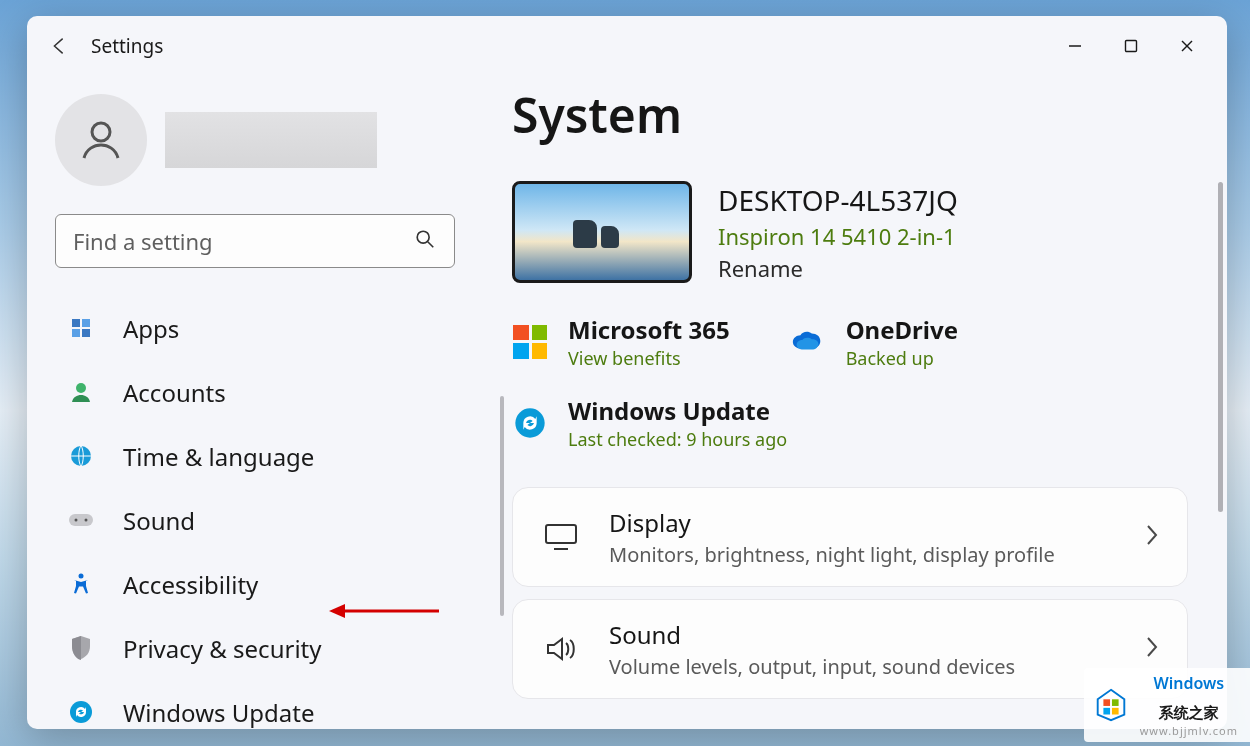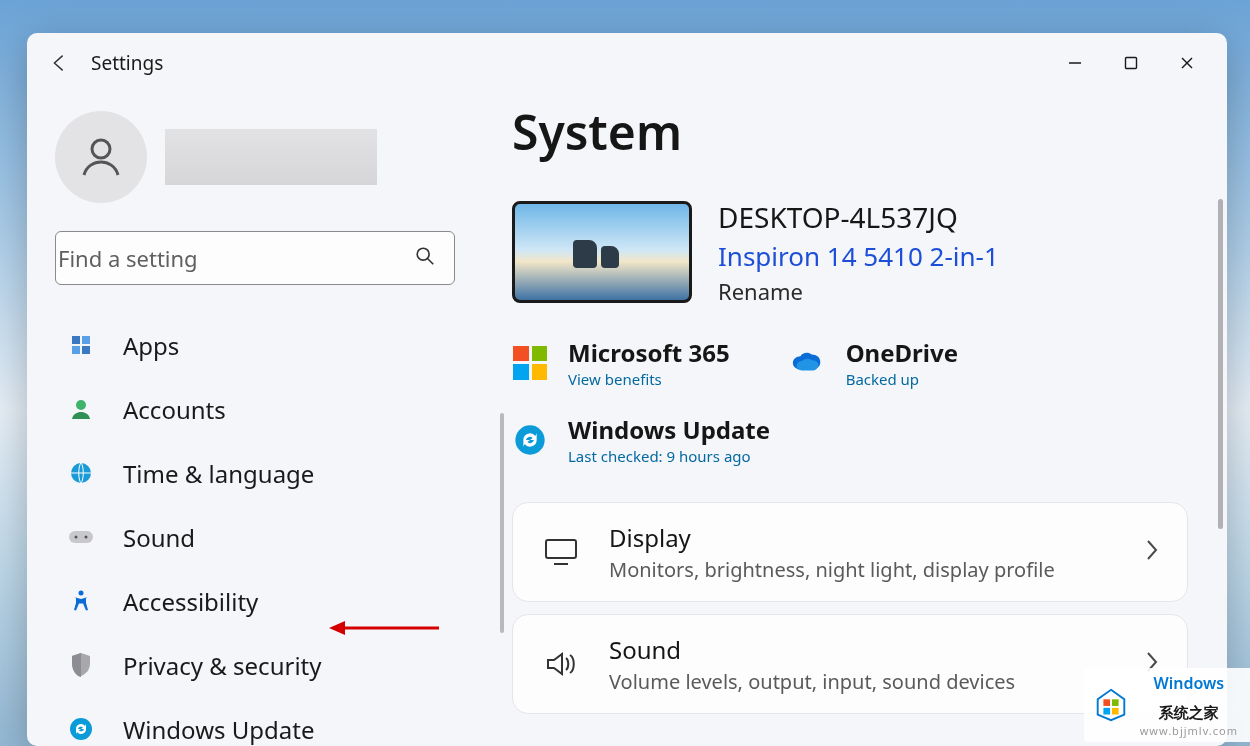--- a/index.html
+++ b/index.html
@@ -3,63 +3,63 @@
 <meta charset="utf-8">
 <style>
   * { box-sizing: border-box; margin: 0; padding: 0; font-family: "Segoe UI", ui-sans-serif, system-ui, sans-serif; }
   html, body { width: 1250px; height: 746px; overflow: hidden; }
   .desktop {
     width: 1250px; height: 746px;
     background: linear-gradient(to bottom, #6ba3d6 0%, #a8cbe8 30%, #e6eff7 55%, #c0d9ea 75%, #93b8d4 100%);
     position: relative;
   }
   .window {
-    position: absolute; left: 27px; top: 33px; width: 1200px; height: 713px;
+    position: absolute; left: 27px; top: 16px; width: 1200px; height: 713px;
     background: #f5f6fa;
     border-radius: 10px;
     box-shadow: 0 10px 40px rgba(0,0,0,0.25);
     display: flex; flex-direction: column;
     overflow: hidden;
   }
   .titlebar {
     height: 60px; display: flex; align-items: center; padding: 0 20px;
   }
   .titlebar .back { width: 24px; height: 24px; display:flex; align-items:center; justify-content:center; color:#333; cursor:pointer; }
   .titlebar .title { margin-left: 20px; font-size: 19px; color: #1a1a1a; }
   .win-controls { margin-left: auto; display:flex; gap: 28px; align-items:center; padding-right: 6px;}
   .win-controls .ctrl { width: 28px; height: 28px; display:flex; align-items:center; justify-content:center; cursor:pointer; color:#1a1a1a;}
   .body { flex:1; display:flex; min-height:0; }
   .sidebar { width: 485px; padding: 18px 20px 0 28px; position:relative; }
   .profile { display:flex; align-items:center; gap: 18px; margin-bottom: 28px; }
   .avatar { width: 92px; height: 92px; border-radius: 50%; background:#e3e3e6; display:flex; align-items:center; justify-content:center; }
   .username-block { width: 212px; height: 56px; background: linear-gradient(to bottom,#e2e2e4,#d6d6d8); }
-  .searchbox { position:relative; width: 400px; height: 54px; border:1px solid #8a8a8a; border-radius:6px; background:#fdfdfd; display:flex; align-items:center; padding:0 2px;}
+  .searchbox { position:relative; width: 400px; height: 54px; border:1px solid #8a8a8a; border-radius:6px; background:#fdfdfd; display:flex; align-items:center; padding:0 17px;}
   .searchbox input { border:none; outline:none; background:transparent; font-size:22px; width:100%; color:#333;}
   .searchbox input::placeholder{color:#5f5f5f;}
   .searchbox .sicon{ position:absolute; right:18px; color:#333;}
   .nav { margin-top: 42px; display:flex; flex-direction:column; gap: 28px; width: 420px;}
   .nav-item { display:flex; align-items:center; gap: 28px; height: 36px; padding-left: 12px; cursor:pointer; font-size:24px; color:#1a1a1a;}
   .nav-item .ic { width: 28px; height: 28px; display:flex; align-items:center; justify-content:center; font-size:22px;}
   .side-scroll { position:absolute; right:8px; top:320px; width:4px; height:220px; background:#b8b8bd; border-radius:2px;}
   .main { flex:1; padding: 0 26px 0 0; position:relative; min-width:0;}
   .main-inner { padding-left: 0; padding-top: 6px;}
   .page-title { font-size:48px; font-weight:600; color:#161616; margin-bottom: 34px;}
   .device-row { display:flex; align-items:center; gap: 26px; margin-bottom: 30px;}
   .device-thumb { width: 180px; height: 102px; border:3px solid #1a1a1a; border-radius:8px; background: linear-gradient(to bottom,#6fb6e8 0%,#cfe7f6 48%,#f2e6c8 60%,#3e72a4 100%); position:relative; overflow:hidden;}
   .rock { position:absolute; bottom:32px; width:24px; height:28px; background:#2c3b47; border-radius:4px 8px 4px 4px;}
   .rock.r1{ left:58px;}
   .rock.r2{ left:86px; height:22px; width:18px;}
   .device-info .dn { font-size:28px; font-weight:400; color:#161616;}
-  .device-info .dm { font-size:26px; color:#1d4ed8; margin-top:2px;}
+  .device-info .dm { font-size:22px; color:#4d7c0f; margin-top:2px;}
   .device-info .rn { font-size:22px; color:#2b2b2b; margin-top:2px;}
   .status-grid { display:flex; gap: 60px; flex-wrap:wrap; margin-bottom: 24px;}
   .status-item { display:flex; align-items:center; gap: 20px;}
   .status-item .sic { width:36px; height:36px; display:flex; align-items:center; justify-content:center;}
   .status-item .st .t1{ font-size:24px; font-weight:700; color:#161616;}
-  .status-item .st .t2{ font-size:15px; color:#0369a1;}
+  .status-item .st .t2{ font-size:18px; color:#4d7c0f;}
   .status-row2 { margin-bottom: 36px;}
   .cards { display:flex; flex-direction:column; gap: 12px; width: 676px;}
   .card { background:#fdfdfd; border:1px solid #e6e6ea; border-radius:16px; height:100px; display:flex; align-items:center; padding:0 28px; gap:28px; cursor:pointer;}
   .card .cic{ width:40px; display:flex; align-items:center; justify-content:center; color:#333;}
   .card .ct .c1{ font-size:24px; color:#161616;}
   .card .ct .c2{ font-size:20px; color:#5a5a5a; margin-top:2px;}
   .card .chev{ margin-left:auto; color:#4a4a4a;}
   .vscroll{ position:absolute; right:4px; top:106px; width:5px; height:330px; background:#b0b0b5; border-radius:3px;}
   
   .mslogo{ width:34px; height:34px; display:grid; grid-template-columns:1fr 1fr; grid-template-rows:1fr 1fr; gap:3px;}

